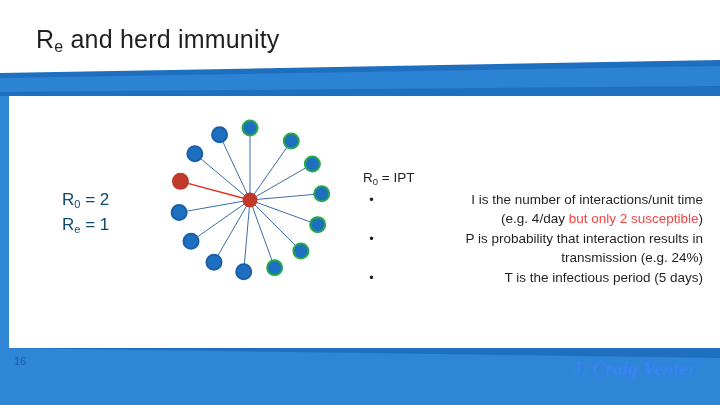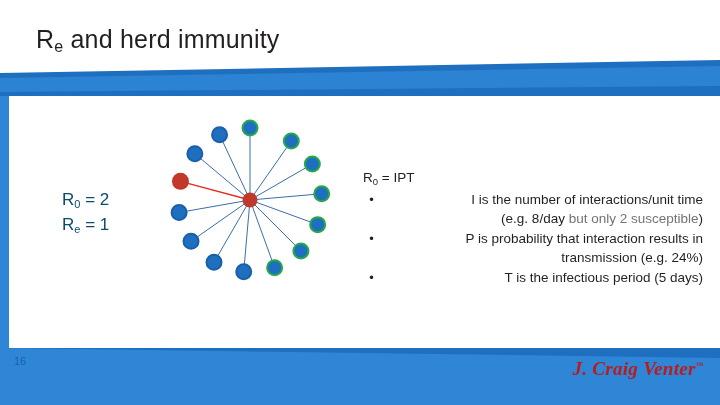--- a/index.html
+++ b/index.html
@@ -161,30 +161,30 @@
     flex: 0 0 17px;
     text-align: center;
     font-size: 13px;
     line-height: 19px;
   }
   .bullet-body {
     flex: 1 1 auto;
     text-align: right;
   }
   .red {
-    color: #737373;
+    color: #ef4444;
   }
 
   
   .logo {
     position: absolute;
     right: 16px;
     top: 356px;
     text-align: left;
-    color: #b91c1c;
+    color: #3b82f6;
   }
   .logo-main {
     font-family: "Liberation Serif", serif;
     font-weight: bold;
     font-style: italic;
     font-size: 19px;
     letter-spacing: 0.3px;
     line-height: 20px;
     white-space: nowrap;
   }
@@ -265,21 +265,21 @@
     </svg>
   </div>
 
   <div class="right-text">
     <div class="head">
       <span>R</span><sub>0</sub><span> = IPT</span>
     </div>
     <div id="bullets">
         <div class="bullet-row">
           <div class="bullet-dot">•</div>
-          <div class="bullet-body"><span>I is the number of interactions/unit time</span><br><span>(e.g. 8/day </span><span class="red">but only 2 susceptible</span><span>)</span></div>
+          <div class="bullet-body"><span>I is the number of interactions/unit time</span><br><span>(e.g. 4/day </span><span class="red">but only 2 susceptible</span><span>)</span></div>
         </div>
         <div class="bullet-row">
           <div class="bullet-dot">•</div>
           <div class="bullet-body"><span>P is probability that interaction results in</span><br><span>transmission (e.g. 24%)</span></div>
         </div>
         <div class="bullet-row">
           <div class="bullet-dot">•</div>
           <div class="bullet-body"><span>T is the infectious period (5 days)</span></div>
         </div>
       </div>

